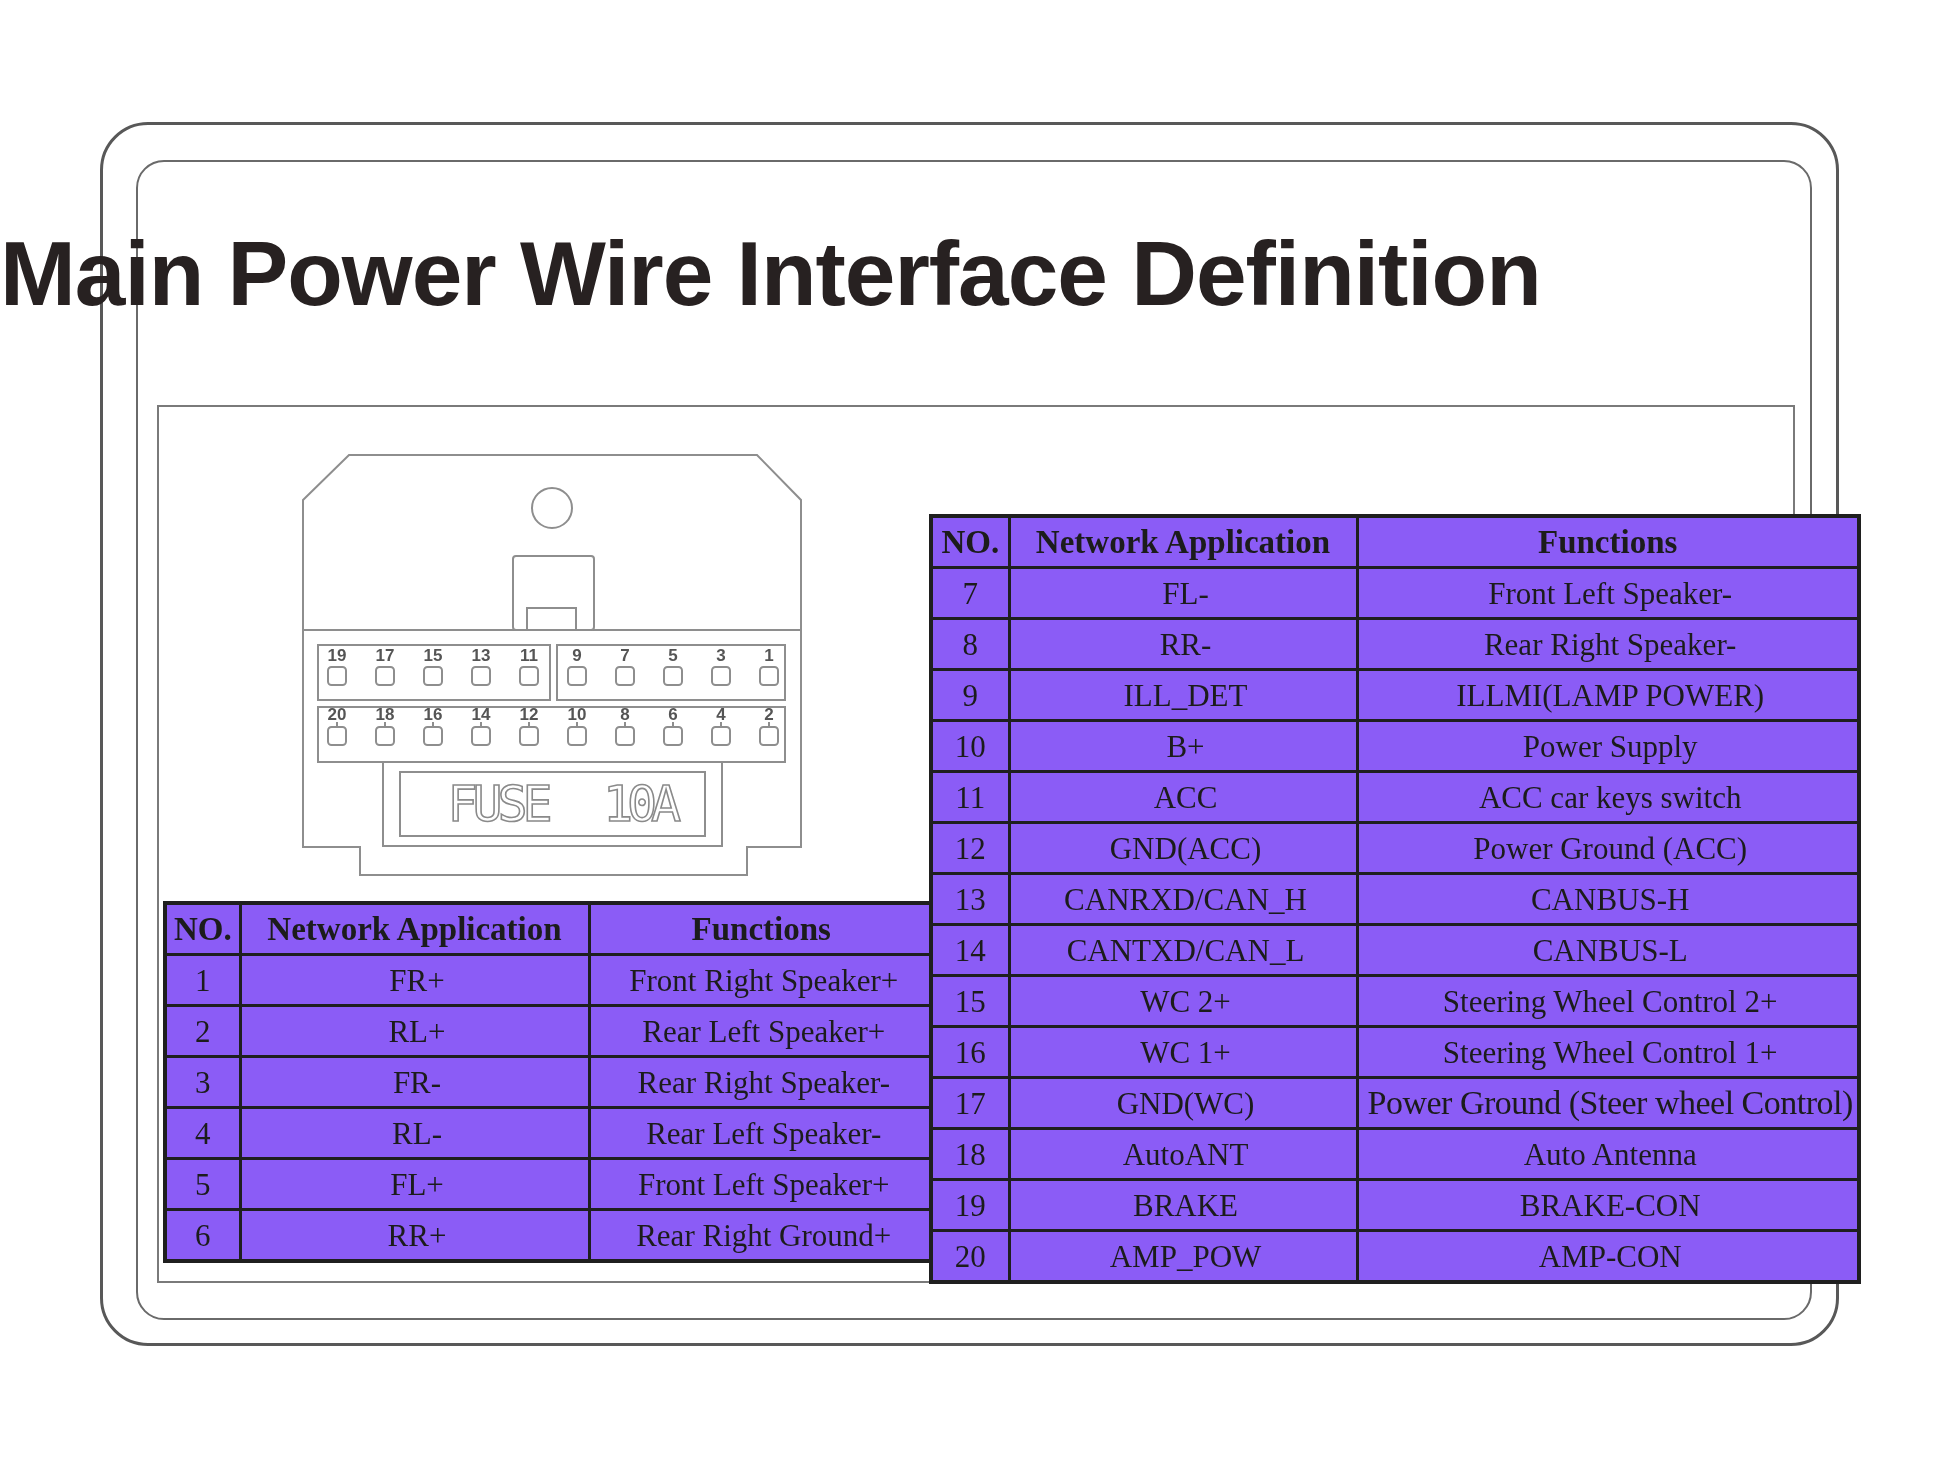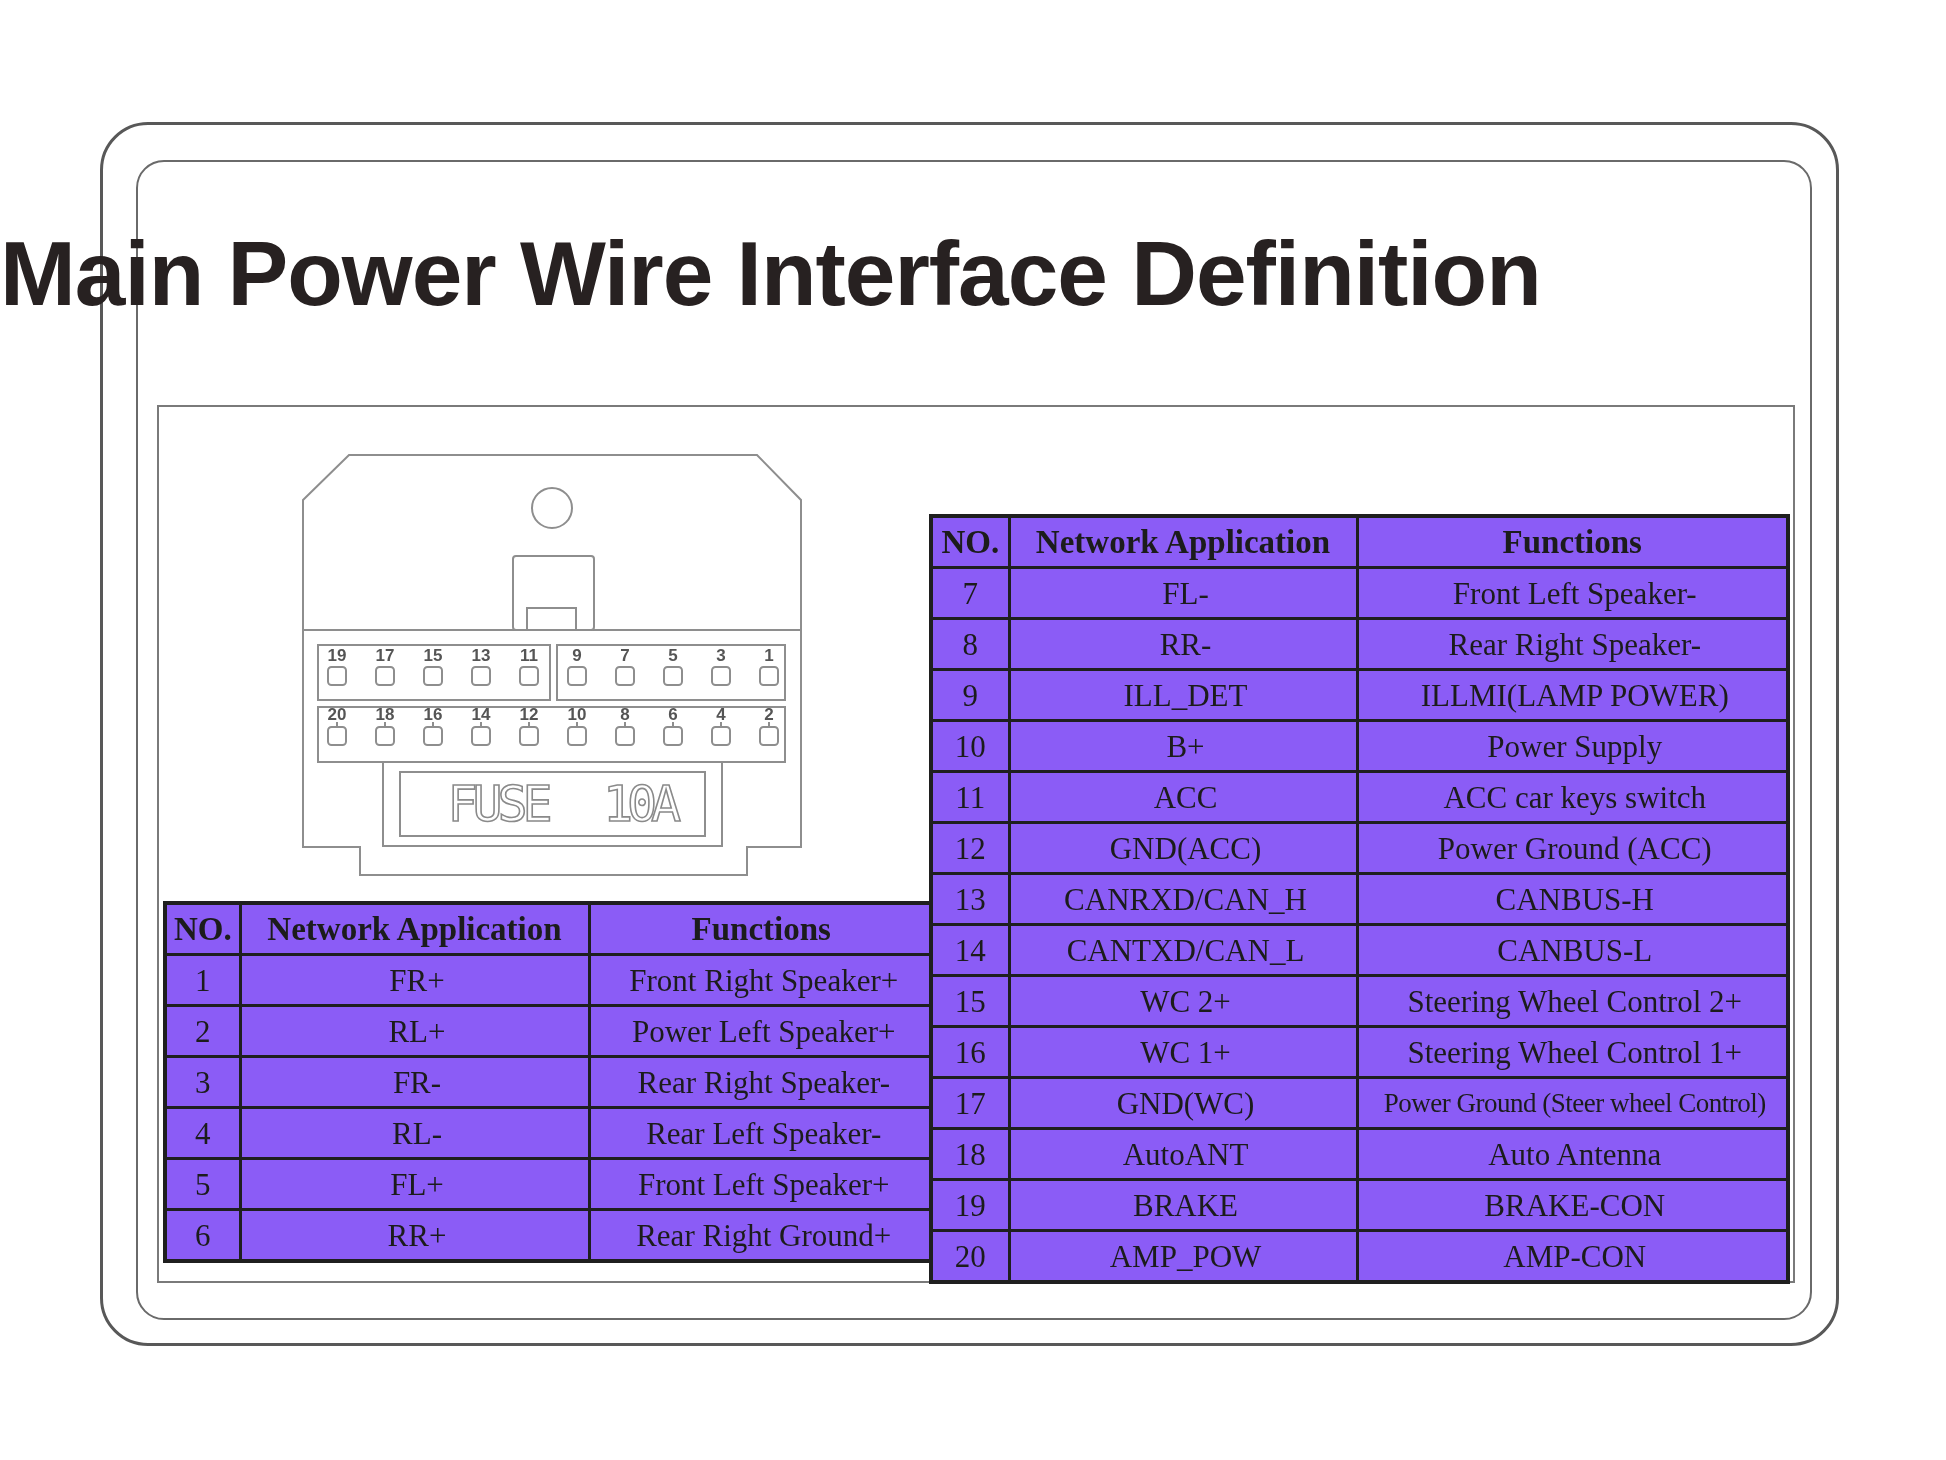--- a/index.html
+++ b/index.html
@@ -40,21 +40,21 @@
     background:#8b5cf6;border:4px solid #1f1f1f;
   }
   table.pin-table td,table.pin-table th{
     border:3px solid #1f1f1f;
     height:48px;padding:0;overflow:hidden;white-space:nowrap;
     font-size:31px;line-height:1;vertical-align:middle;
   }
   table.pin-table th{font-weight:bold;font-size:33px;text-align:center;}
   table.pin-table td.c{text-align:center;}
   table.pin-table td.l{text-align:center;padding-left:9px;padding-right:4px;}
-  table.pin-table td.small{font-size:27px;letter-spacing:-0.5px;}
+  table.pin-table td.small{font-size:34px;letter-spacing:-0.5px;}
   #table-left{left:163px;top:901px;}
   #table-right{left:929px;top:514px;}
 </style>
 </head>
 <body>
 
 <div class="frame-outer"></div>
 <div class="frame-inner"></div>
 
 <div class="page-title">Main Power Wire Interface Definition</div>
@@ -152,21 +152,21 @@
   </thead>
   <tbody id="tbody-left">
       <tr>
         <td class="c">1</td>
         <td class="l">FR+</td>
         <td class="l">Front Right Speaker+</td>
       </tr>
       <tr>
         <td class="c">2</td>
         <td class="l">RL+</td>
-        <td class="l">Power Left Speaker+</td>
+        <td class="l">Rear Left Speaker+</td>
       </tr>
       <tr>
         <td class="c">3</td>
         <td class="l">FR-</td>
         <td class="l">Rear Right Speaker-</td>
       </tr>
       <tr>
         <td class="c">4</td>
         <td class="l">RL-</td>
         <td class="l">Rear Left Speaker-</td>

